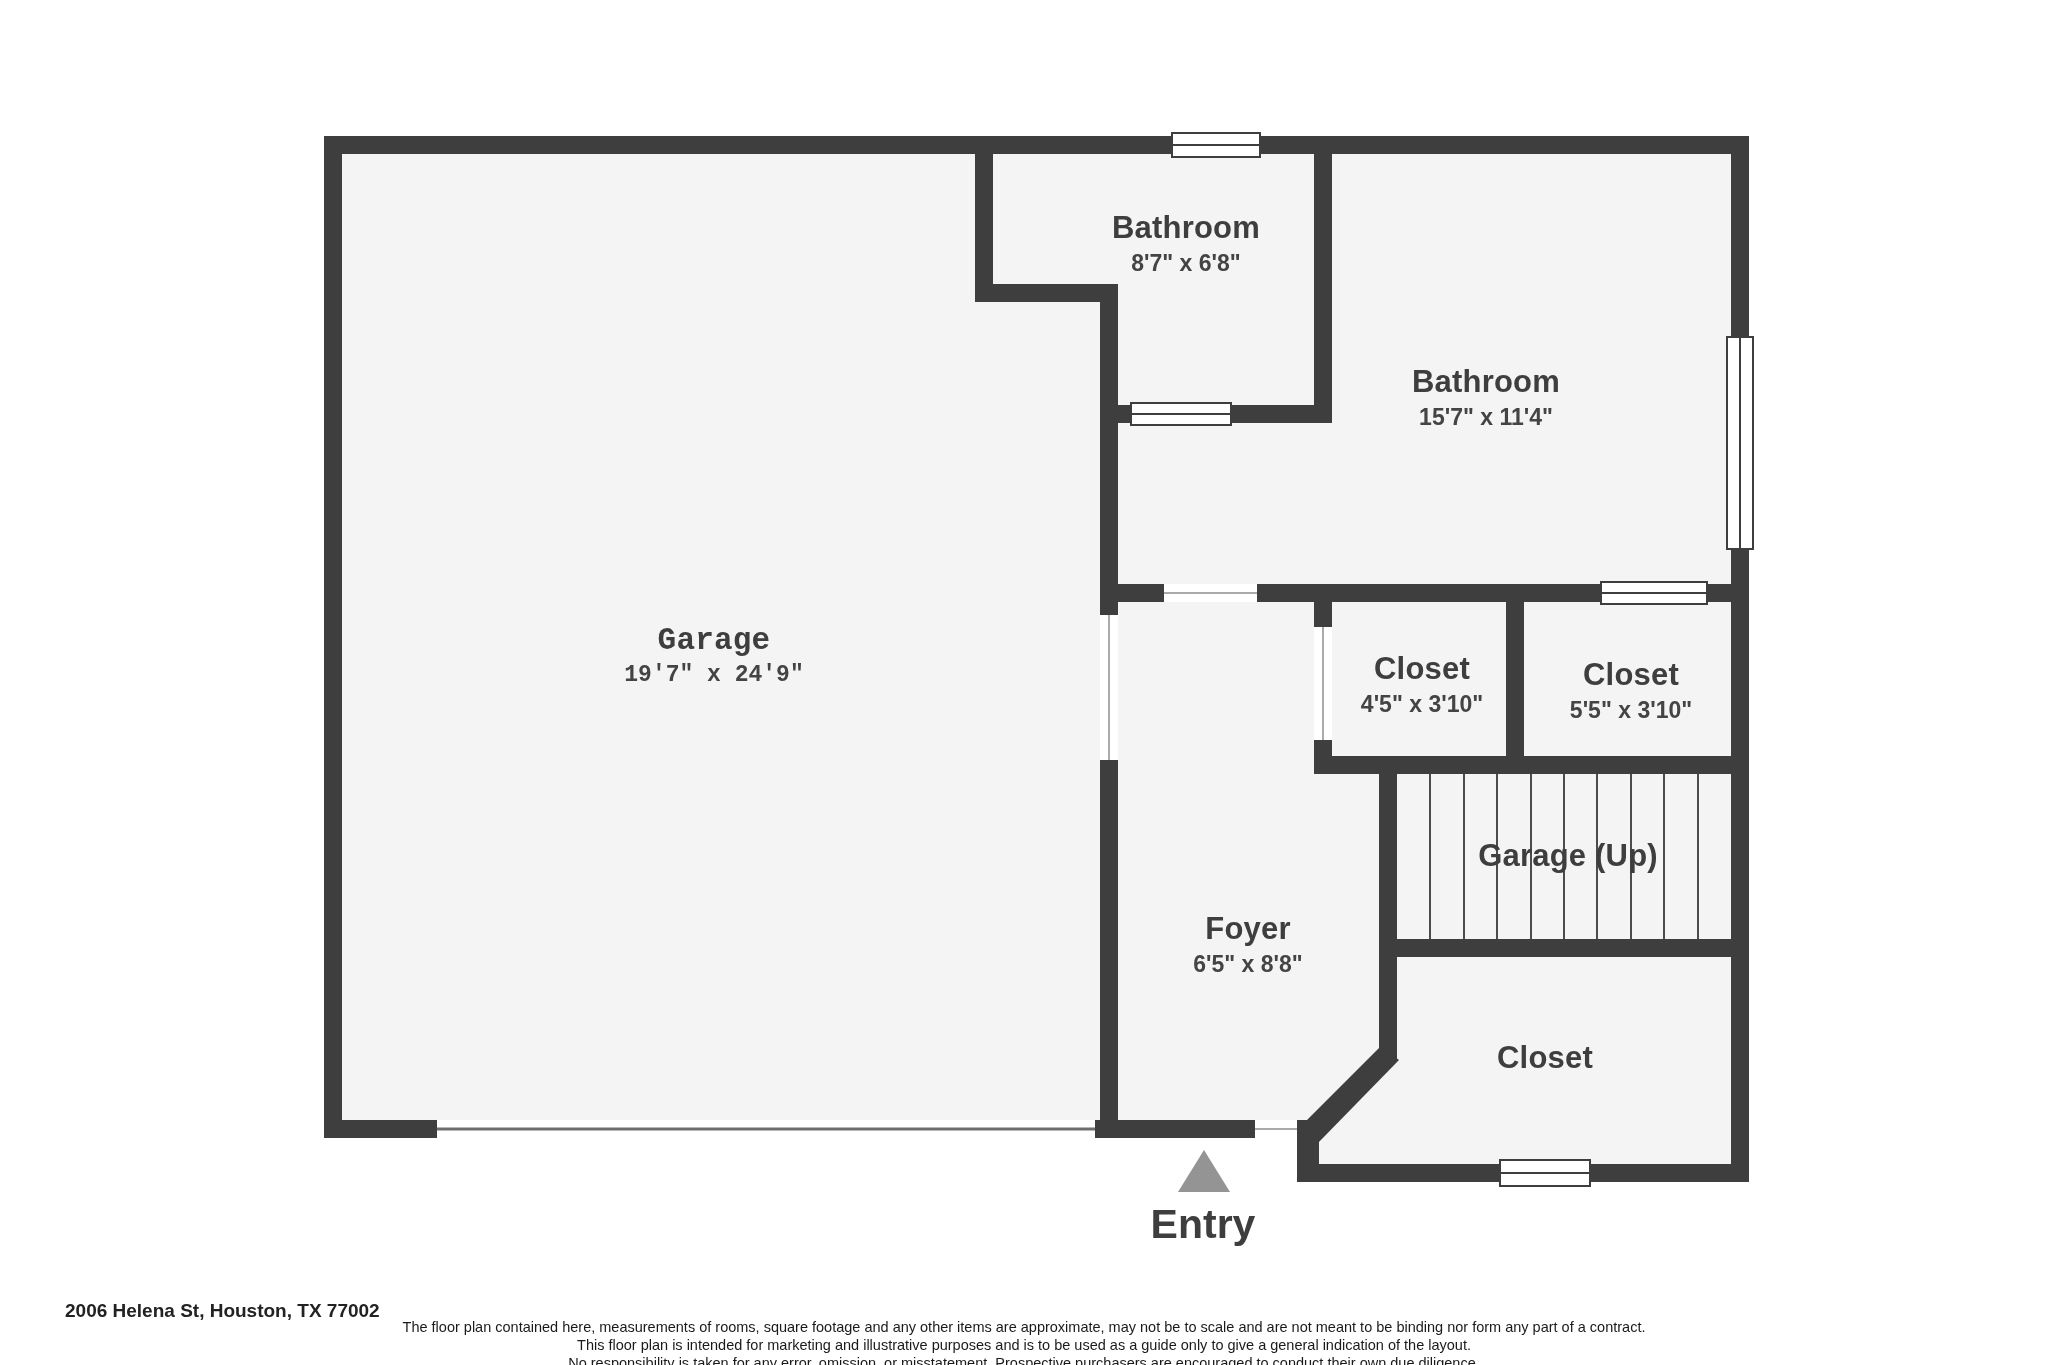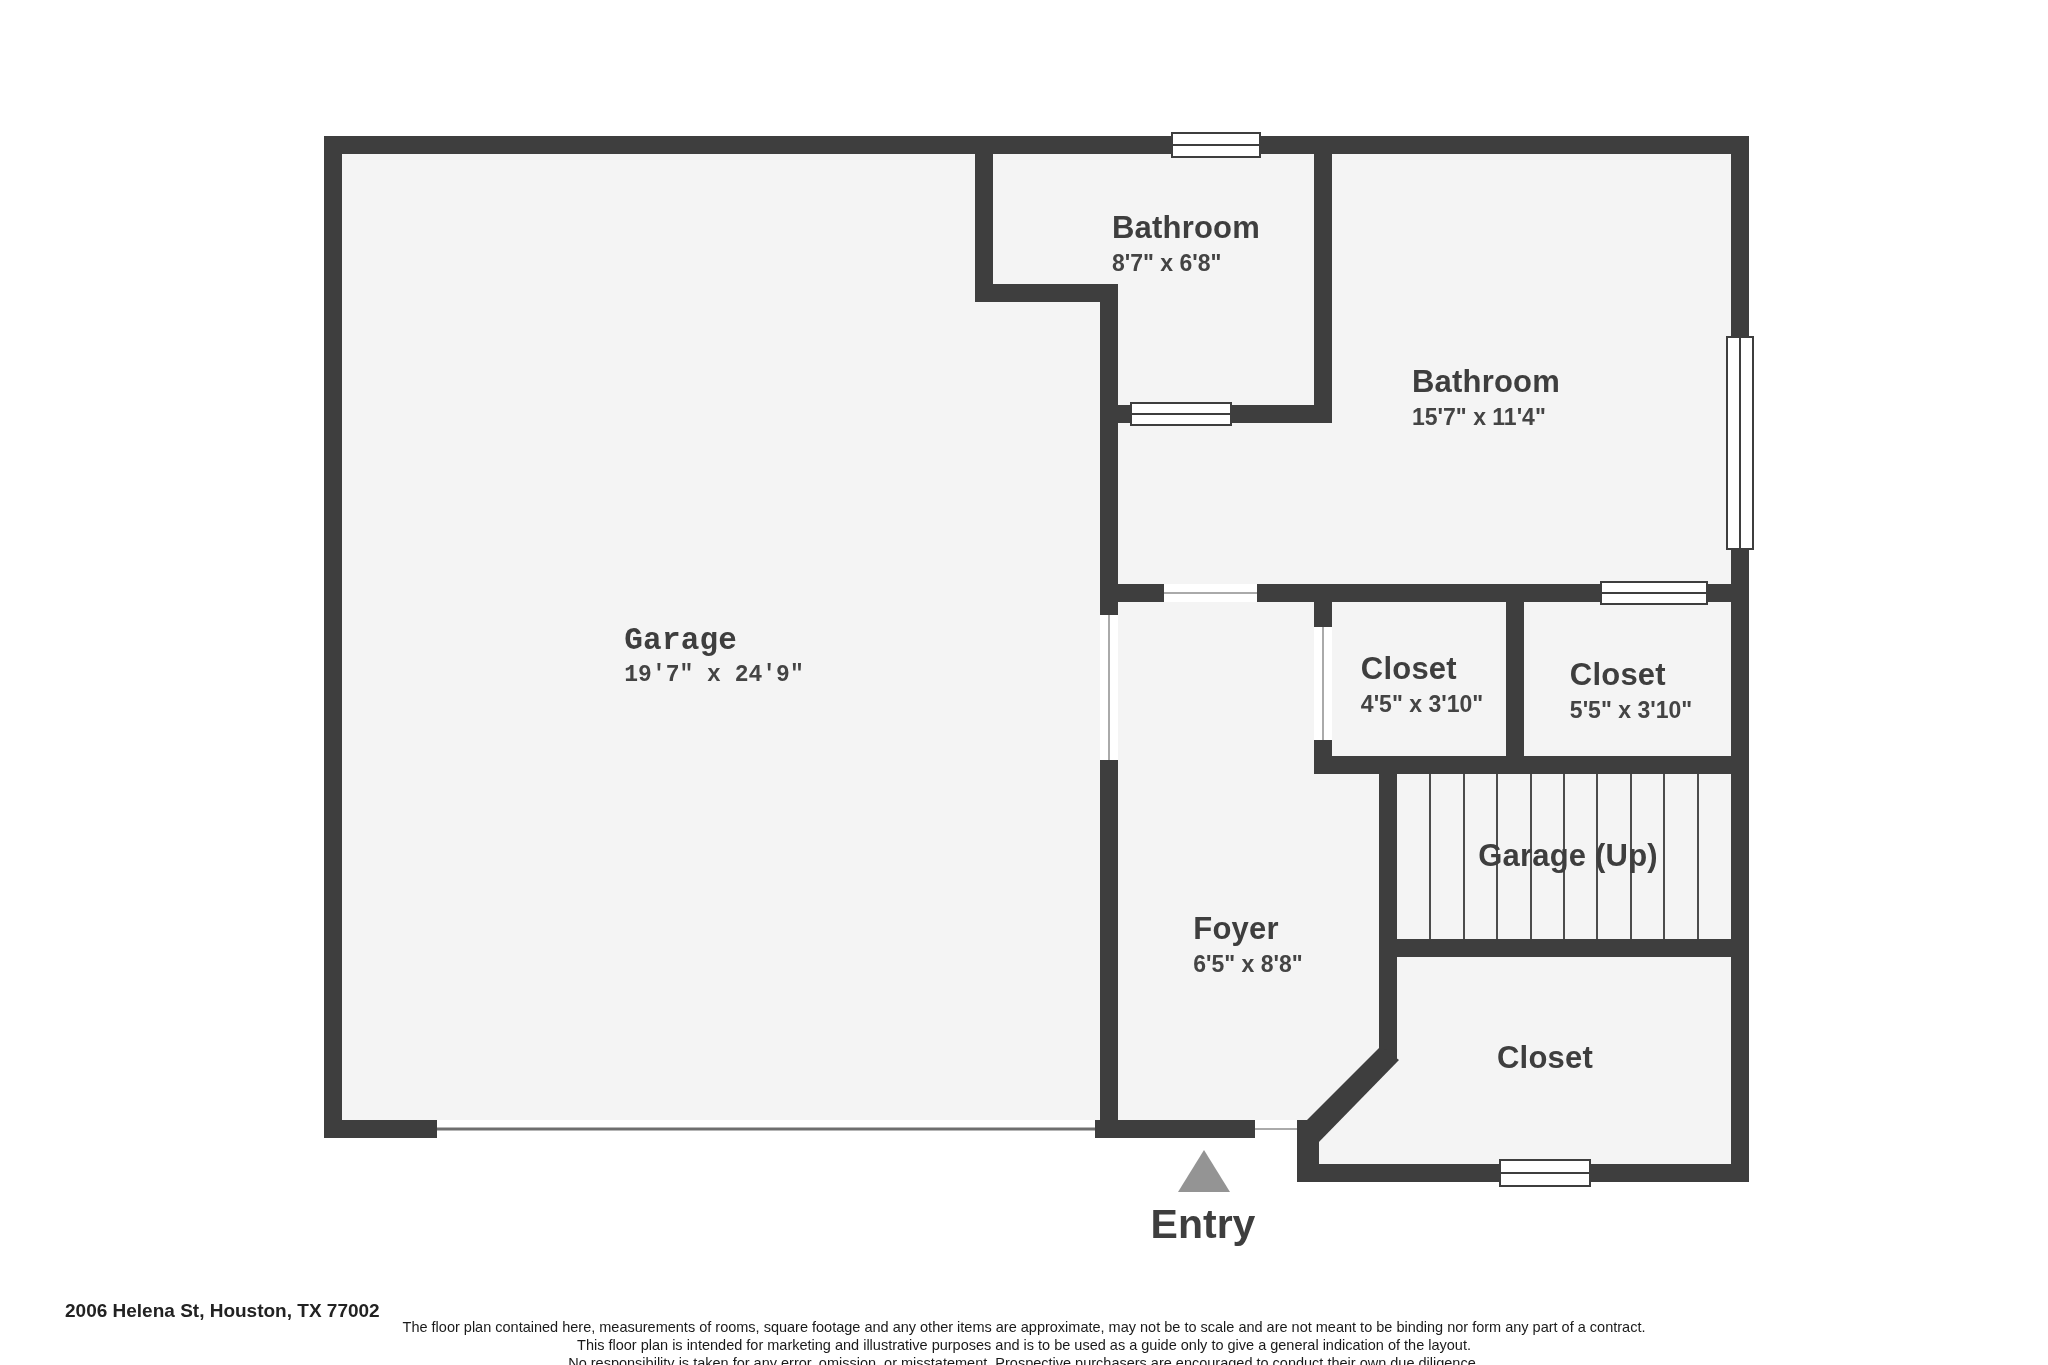--- a/index.html
+++ b/index.html
@@ -3,21 +3,21 @@
 <meta charset="utf-8">
 <style>
   html,body{margin:0;padding:0;}
   body{
     width:2048px;height:1365px;position:relative;background:#ffffff;
     font-family:"Liberation Sans", sans-serif;overflow:hidden;
   }
   #plan-svg{position:absolute;left:0;top:0;}
   .room-label{
     position:absolute;transform:translate(-50%,-50%);
-    color:#3e3e3e;white-space:nowrap;z-index:5;
+    text-align:center;color:#3e3e3e;white-space:nowrap;z-index:5;
   }
   .room-name{font-size:31px;font-weight:700;letter-spacing:.2px;}
   .room-dims{font-size:23px;font-weight:600;margin-top:4px;color:#444;}
   .entry-label{font-size:41px;font-weight:700;}
   .footer-address{
     position:absolute;left:37px;top:1300px;font-size:19px;font-weight:700;color:#222;z-index:5;margin-left:28px;
   }
   .footer-floor{
     position:absolute;left:37px;top:1367px;font-size:19px;font-weight:700;color:#222;z-index:5;
   }

